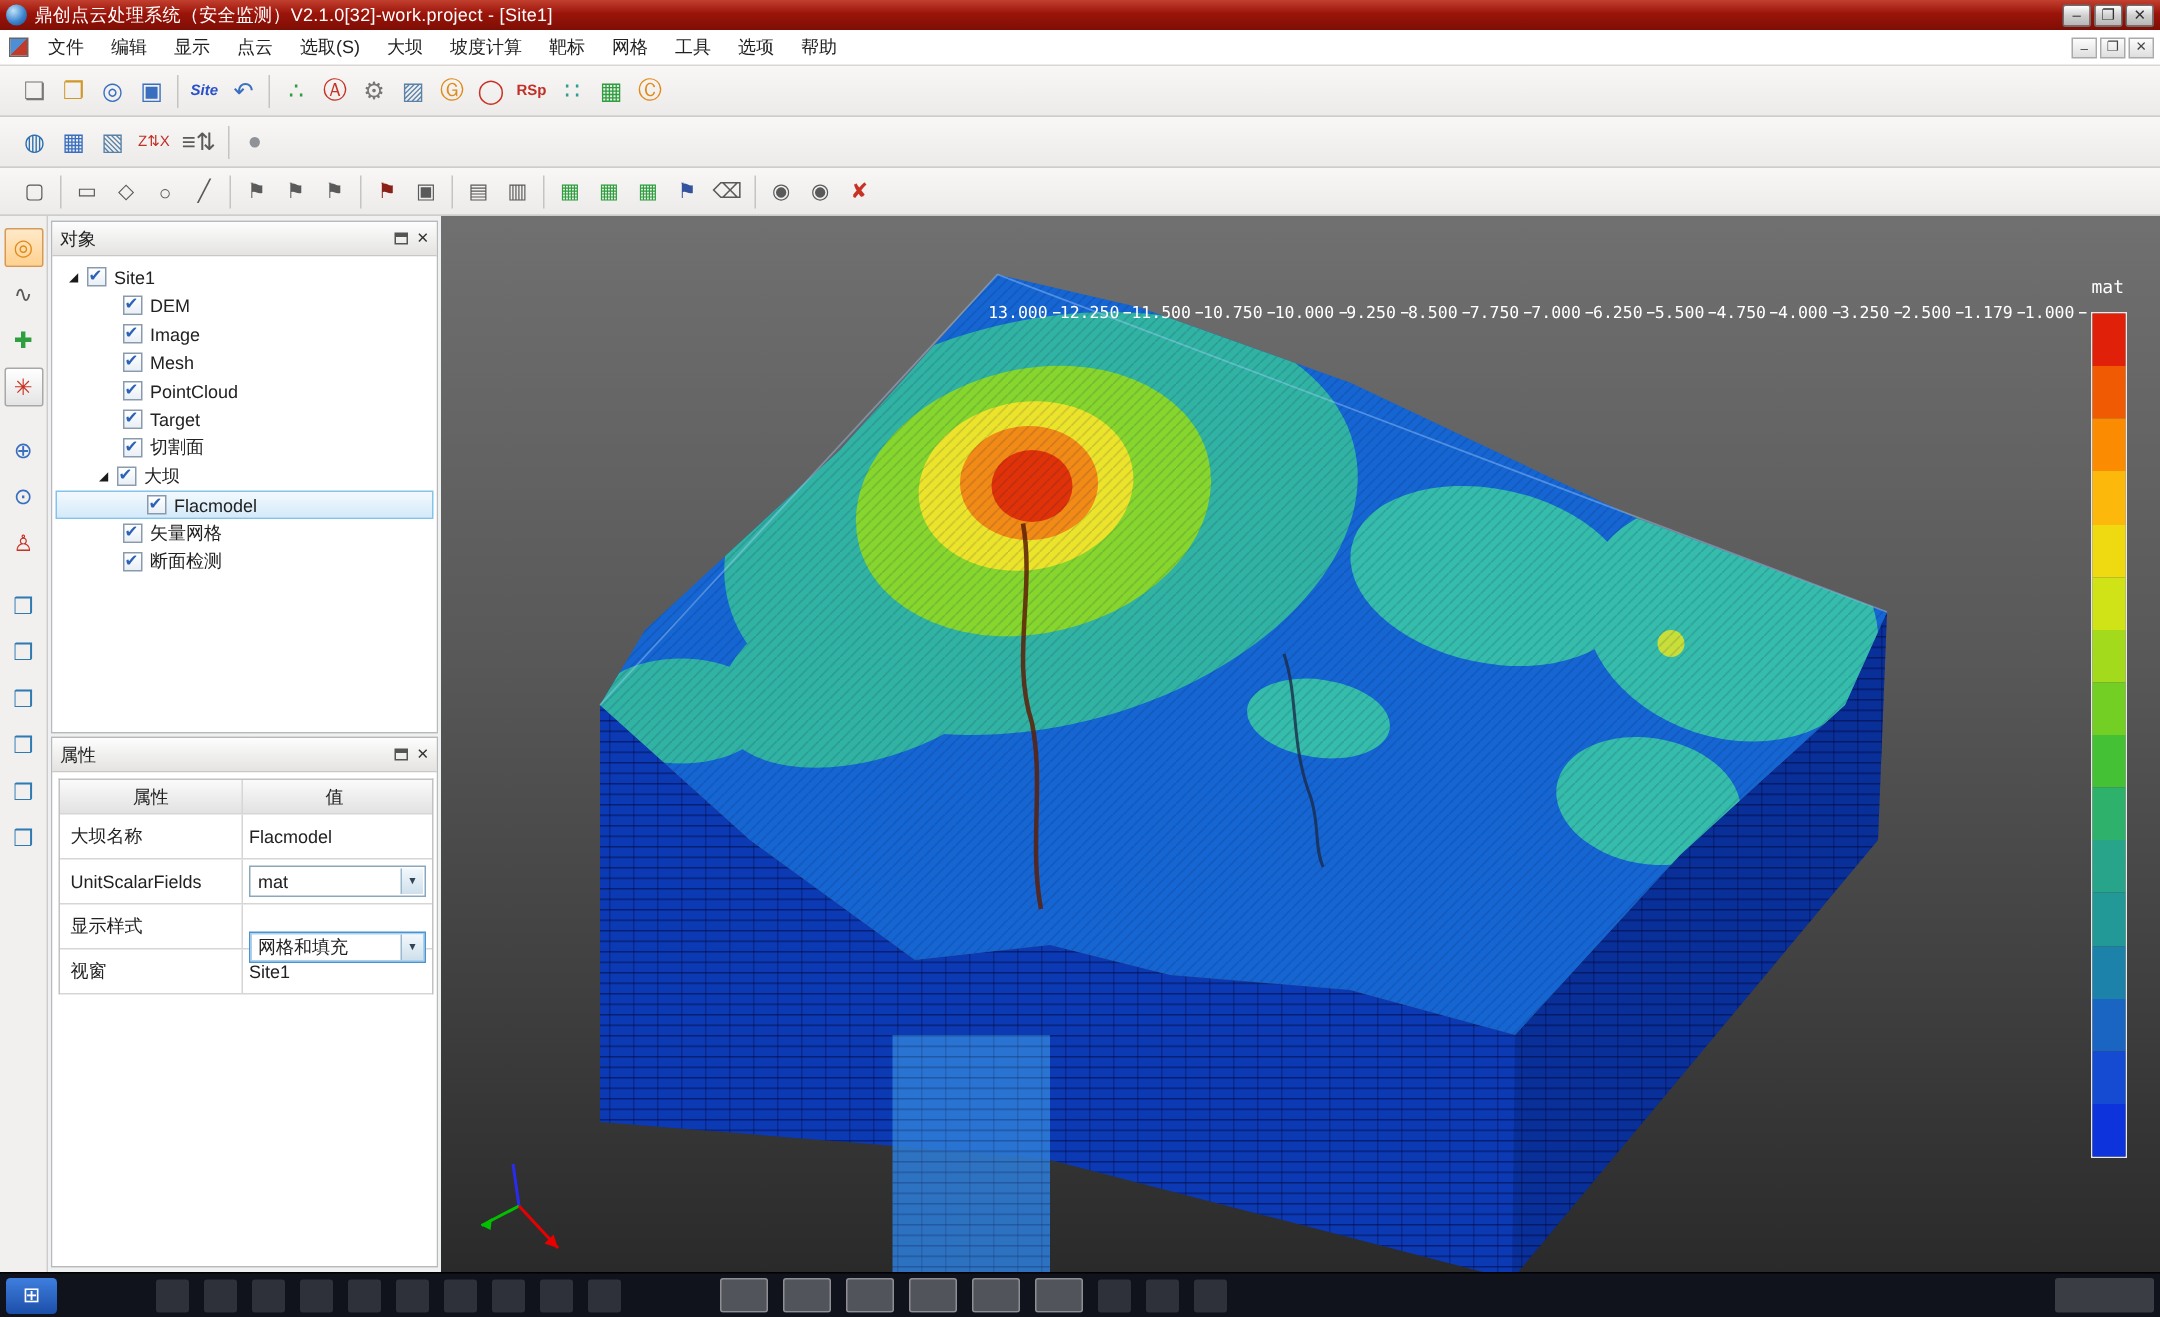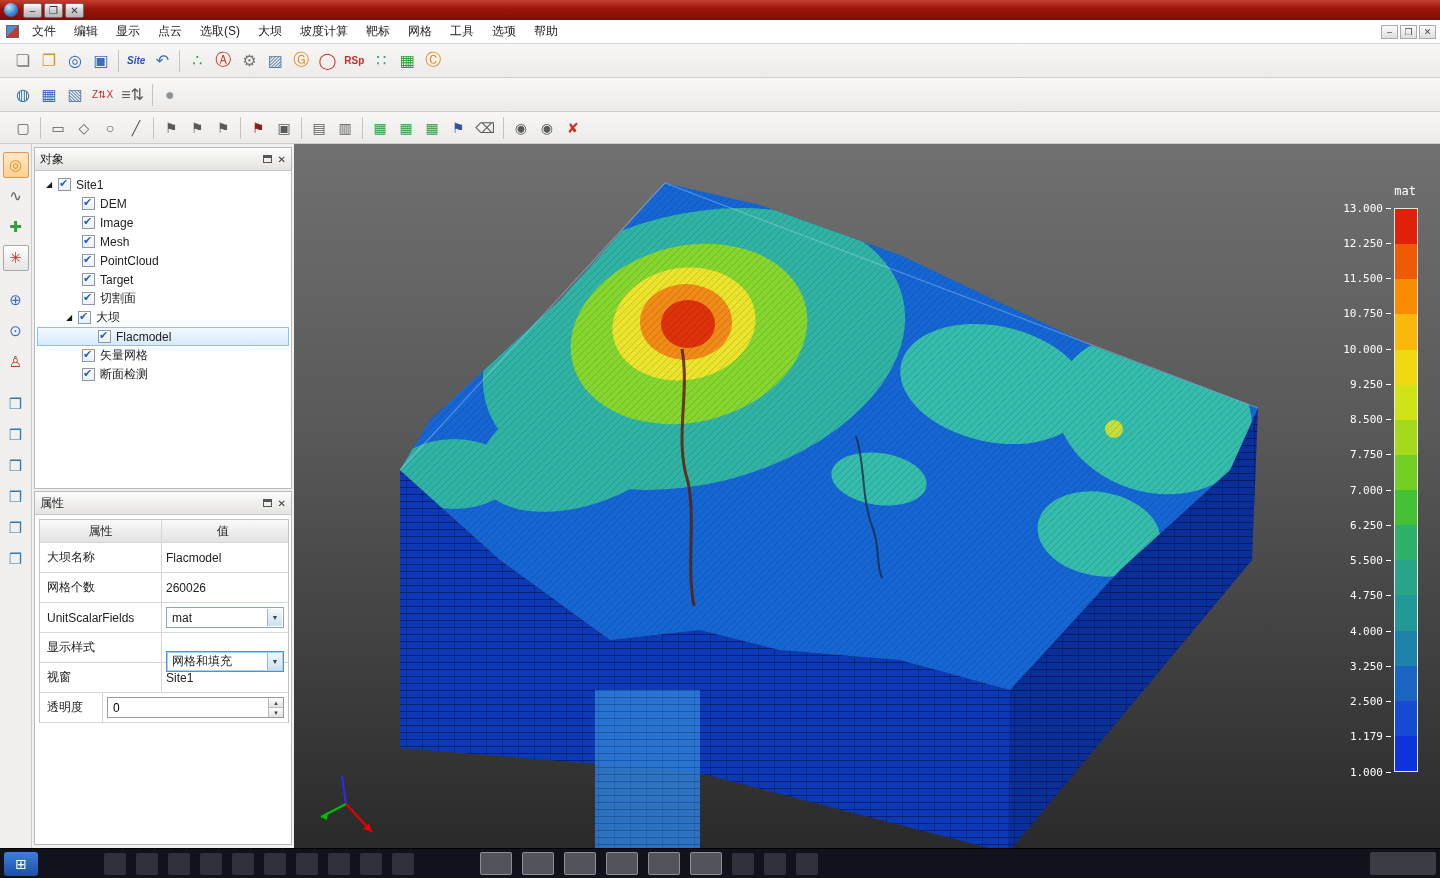--- a/index.html
+++ b/index.html
@@ -104,21 +104,21 @@
   .spinbtns span:first-child { border-bottom:1px solid #bbb; }
 
   
   .viewport { position:absolute; top:144px; left:294px; width:1146px; height:704px;
     background:linear-gradient(180deg,#707070,#585858 42%,#2a2a2a 100%); overflow:hidden; }
   .scene { position:absolute; inset:0; }
 
   .legend { position:absolute; top:64px; right:22px; color:#fff; }
   .legend-title { position:absolute; top:-24px; right:2px; font:12px "DejaVu Sans Mono",monospace; }
   .legend-flex { display:flex; align-items:flex-start; gap:3px; }
-  .legend-labels { height:576px; margin-top:-6px; display:flex; flex-direction:column; justify-content:space-between;text-align:center; }
+  .legend-labels { height:576px; margin-top:-6px; display:flex; justify-content:space-between;text-align:center; }
   .lg-row { display:flex; align-items:center; justify-content:flex-end; gap:3px; height:12px; }
   .lg-text { font:11px "DejaVu Sans Mono",monospace; }
   .lg-tick { width:5px; height:1px; background:#fff; }
   .legend-bar { width:24px; height:564px; border:1px solid #e9e9e9; display:flex; flex-direction:column; }
   .lg-seg { flex:1; }
 
   .axis { position:absolute; left:22px; bottom:10px; }
 
   
   .taskbar { position:absolute; top:848px; left:0; right:0; height:30px; background:#10131c;
@@ -132,20 +132,21 @@
   .tk-tray { width:66px; height:23px; background:rgba(255,255,255,.18); border-radius:2px; margin-left:auto; flex:0 0 auto; }
   .tk-gap { width:46px; flex:0 0 auto; }
 </style>
 </head>
 <body>
 
 <div id="app">
 
   <div class="titlebar">
     <span class="app-ico"></span>
+    <span class="title-text">鼎创点云处理系统（安全监测）V2.1.0[32]-work.project - [Site1]</span>
     <span class="winbtns">
       <span class="winbtn">–</span>
       <span class="winbtn">❐</span>
       <span class="winbtn">✕</span>
     </span>
   </div>
 
   <div class="menubar">
     <span class="mdi-ico"></span>
     <span class="menu-item">文件</span>
@@ -316,26 +317,20 @@
             <div class="pname">属性</div>
             <div class="pval">值</div>
           </div>
           <div class="prow">
             <div class="pname">大坝名称</div>
             <div class="pval">
                 <span>Flacmodel</span>
               </div>
           </div>
           <div class="prow">
-            <div class="pname">网格个数</div>
-            <div class="pval">
-                <span>260026</span>
-              </div>
-          </div>
-          <div class="prow">
             <div class="pname">UnitScalarFields</div>
             <div class="pval">
               <div class="psel">
                 <span>mat</span>
                 <span class="dd">▼</span>
               </div>
             </div>
           </div>
           <div class="prow">
             <div class="pname">显示样式</div>
@@ -344,32 +339,20 @@
                 <span>网格和填充</span>
                 <span class="dd">▼</span>
               </div>
             </div>
           </div>
           <div class="prow">
             <div class="pname">视窗</div>
             <div class="pval">
                 <span>Site1</span>
               </div>
-          </div>
-          <div class="prow">
-            <div class="pname">透明度</div>
-            <div class="pval">
-              <div class="pspin">
-                <input value="0" style="">
-                <span class="spinbtns">
-                  <span>▲</span>
-                  <span>▼</span>
-                </span>
-              </div>
-            </div>
           </div>
         </div>
       </div>
     </div>
   </div>
 
   <div class="viewport">
 
     <svg class="scene" width="1146" height="704" viewBox="0 0 1146 704">
       <defs>

